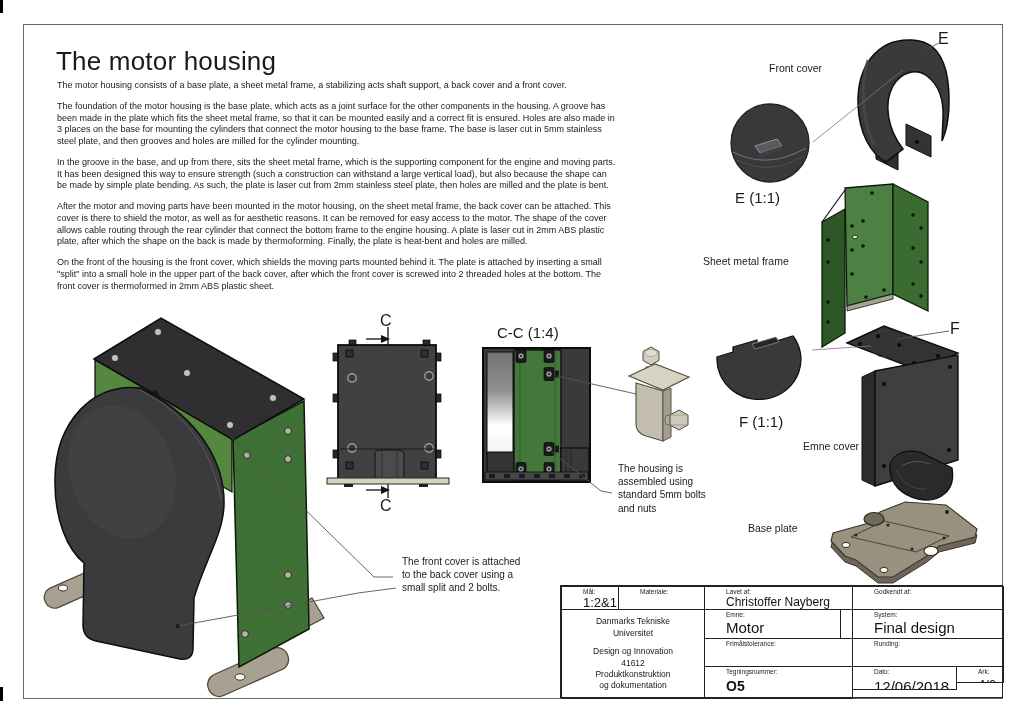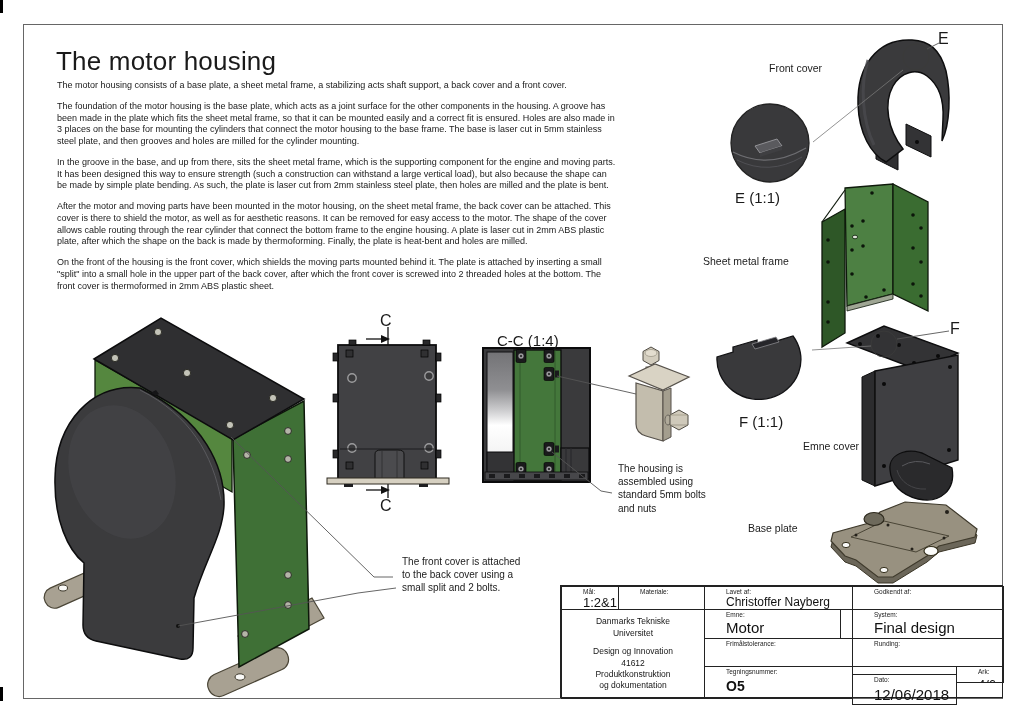--- a/index.html
+++ b/index.html
@@ -311,21 +311,21 @@
     <circle cx="947" cy="512" r="2" fill="#24211a"></circle>
     <circle cx="888" cy="525" r="1.5" fill="#24211a"></circle>
       <circle cx="944" cy="538" r="1.5" fill="#24211a"></circle>
     <circle cx="912" cy="549" r="1.5" fill="#24211a"></circle>
       <circle cx="856" cy="535" r="1.5" fill="#24211a"></circle>
   </g>
 </svg>
 
 <div class="marker" style="left:380px;top:312px;">C</div>
 <div class="marker" style="left:380px;top:497px;">C</div>
-<div class="view-title" style="left:497px;top:332px;">C-C (1:4)</div>
+<div class="view-title" style="left:497px;top:324px;">C-C (1:4)</div>
 
 <div class="part-label" style="left:769px;top:62px;">Front cover</div>
 <div class="marker" style="left:938px;top:30px;">E</div>
 <div class="view-title" style="left:735px;top:189px;">E (1:1)</div>
 
 <div class="part-label" style="left:703px;top:255px;">Sheet metal frame</div>
 <div class="marker" style="left:950px;top:320px;">F</div>
 <div class="view-title" style="left:739px;top:413px;">F (1:1)</div>
 
 <div class="part-label" style="left:803px;top:440px;">Emne cover</div>
@@ -374,21 +374,21 @@
   </div>
   <div class="tb-cell" style="left:291px;top:52px;width:152px;height:29px;">
     <span class="tb-label">Runding:</span>
     <div class="tb-value"></div>
   </div>
 
   <div class="tb-cell" style="left:143px;top:80px;width:149px;height:33px;">
     <span class="tb-label">Tegningsnummer:</span>
     <div class="tb-value num" style="margin-top:2px;">O5</div>
   </div>
-  <div class="tb-cell" style="left:291px;top:80px;width:105px;height:31px;margin-top:8px;">
+  <div class="tb-cell" style="left:291px;top:80px;width:105px;height:24px;">
     <span class="tb-label">Dato:</span>
     <div class="tb-value big right" style="margin-top:2px;">12/06/2018</div>
   </div>
   <div class="tb-cell" style="left:395px;top:80px;width:48px;height:17px;">
     <span class="tb-label">Ark:</span>
     <div class="tb-value med" style="margin-top:2px;">4/6</div>
   </div>
 </div>
 
 </body></html>

